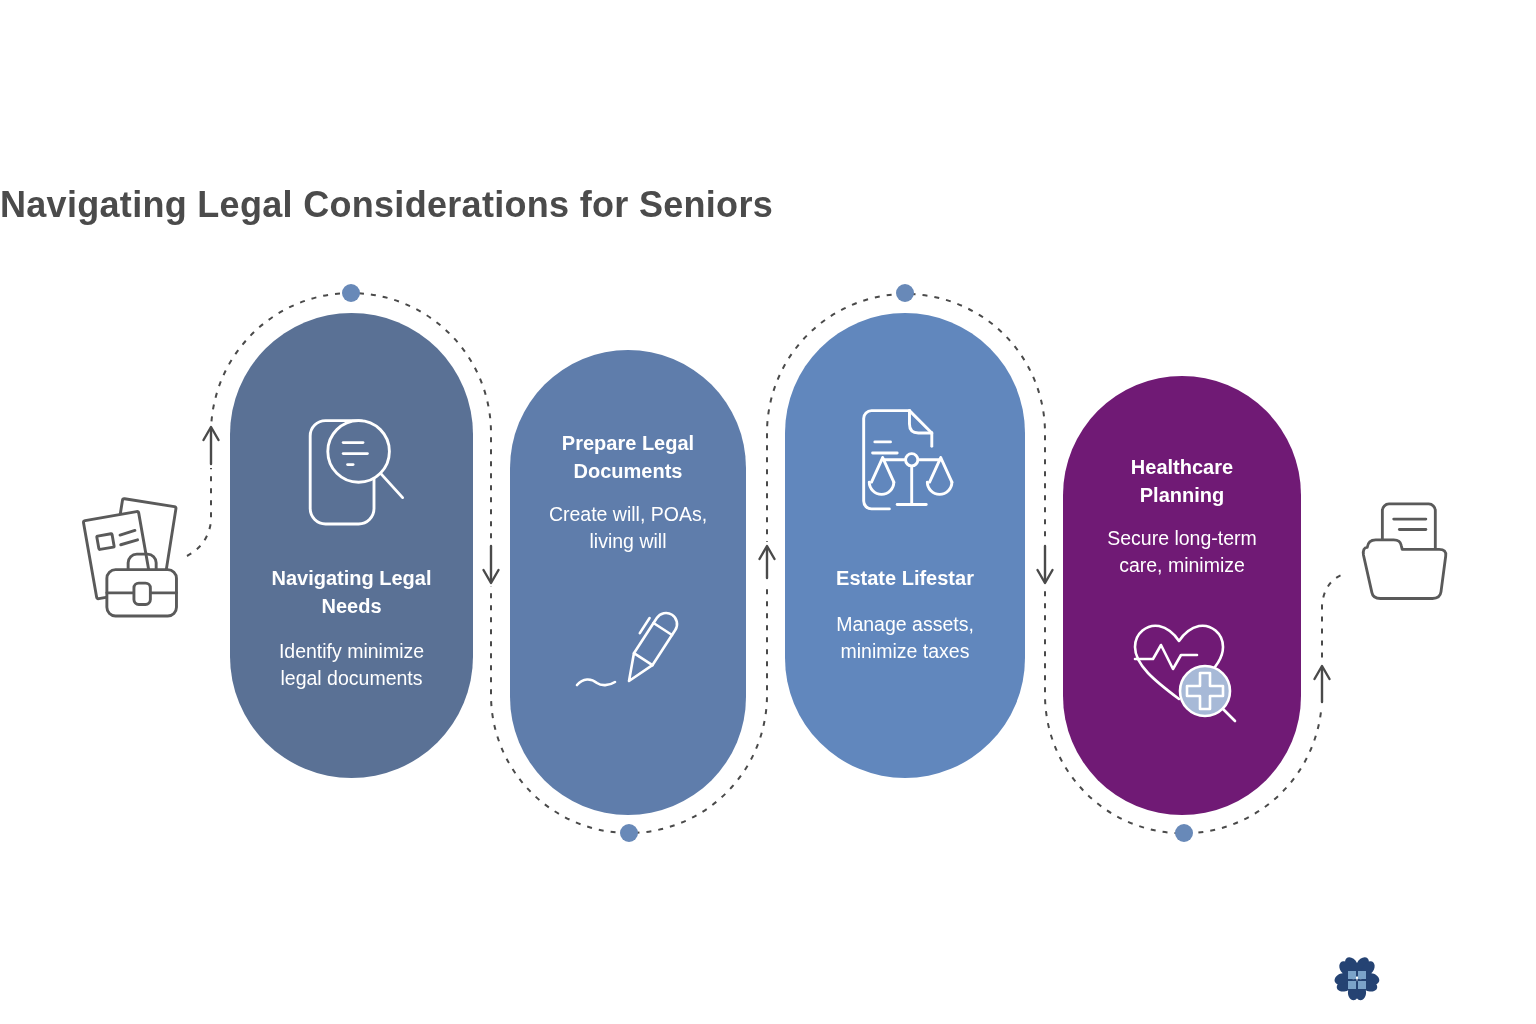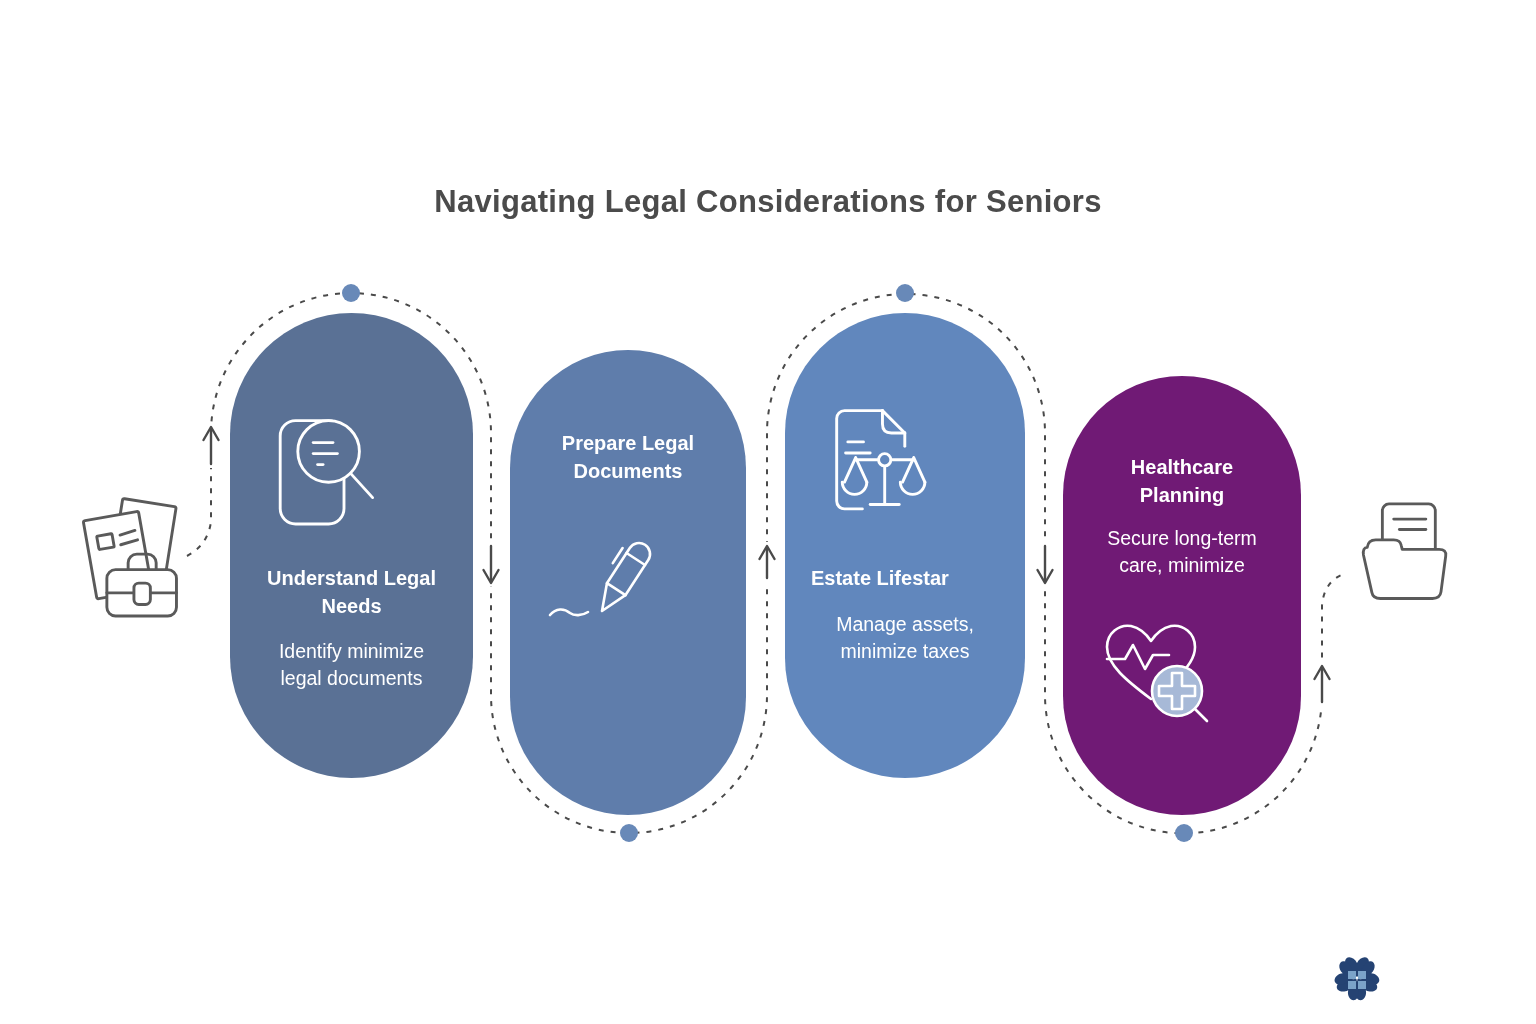--- a/index.html
+++ b/index.html
@@ -1,26 +1,26 @@
 <!DOCTYPE html>
 <html><head>
 <meta charset="utf-8">
 <style>
   * { margin:0; padding:0; box-sizing:border-box; }
   html,body { width:1536px; height:1024px; background:#ffffff; overflow:hidden;
               font-family:"Liberation Sans", sans-serif; }
   .canvas { position:relative; width:1536px; height:1024px; background:#fff; }
 
-  .main-title { position:absolute; top:184px; left:0; width:100%; text-align:center;
-                font-size:31px; font-weight:bold; color:#4b4b4b; letter-spacing:.3px; }
+  .main-title { position:absolute; top:184px; left:0; width:100%; text-align:left;
+                font-size:36px; font-weight:bold; color:#4b4b4b; letter-spacing:.3px; }
 
   .overlay { position:absolute; top:0; left:0; z-index:1; }
 
   .pill { position:absolute; z-index:2; color:#fff; text-align:center;
-          display:flex; flex-direction:column; align-items:flex-start; padding:0 26px; }
+          display:flex; flex-direction:column; align-items:center; padding:0 26px; }
   .pill-1 { left:230px; top:313px; width:243px; height:465px; border-radius:122px; }
   .pill-2 { left:510px; top:350px; width:236px; height:465px; border-radius:118px; }
   .pill-3 { left:785px; top:313px; width:240px; height:465px; border-radius:120px; }
   .pill-4 { left:1063px; top:376px; width:238px; height:439px; border-radius:119px; }
 
   .step-title { font-size:20px; font-weight:bold; line-height:1.38; }
   .step-desc  { font-size:19.5px; font-weight:400; line-height:1.38; }
 
   .pill-1 .step-icon { margin-top:90px; }
   .pill-1 .step-title { margin-top:30px; }
@@ -106,26 +106,27 @@
         <g class="white-ic">
           <rect x="22" y="16" width="58" height="94" rx="14"></rect>
           <circle class="occlude" cx="66" cy="44" r="28" fill="#5a7195"></circle>
           <path d="M52 36 H70"></path>
             <path d="M52 46 H74"></path>
             <path d="M56 56 H61"></path>
           <path d="M86 64 L106 86"></path>
         </g>
       </svg>
     </div>
-    <div class="step-title">Understand Legal Needs</div>
+    <div class="step-title">Navigating Legal Needs</div>
     <div class="step-desc">Identify minimize legal documents</div>
   </div>
 
   <div class="pill pill-2" style="background: rgb(95, 125, 171);">
     <div class="step-title">Prepare Legal Documents</div>
+    <div class="step-desc">Create will, POAs, living will</div>
     <div class="step-icon">
       <svg width="130" height="130" viewBox="0 0 130 130">
         <g class="white-ic">
           <path d="M14 104 C20 97 28 97 34 102 C38 105 46 105 52 101"></path>
           <g transform="translate(66,100) rotate(33)">
             <path d="M0 0 L-11 -26 M0 0 L11 -26 M-11 -26 H11"></path>
             <path d="M-11 -26 V-62 M11 -26 V-62 M-11 -62 H11"></path>
             <path d="M-11 -62 V-68 A11 11 0 0 1 11 -68 V-62"></path>
             <path d="M-17 -46 V-64"></path>
           </g>

